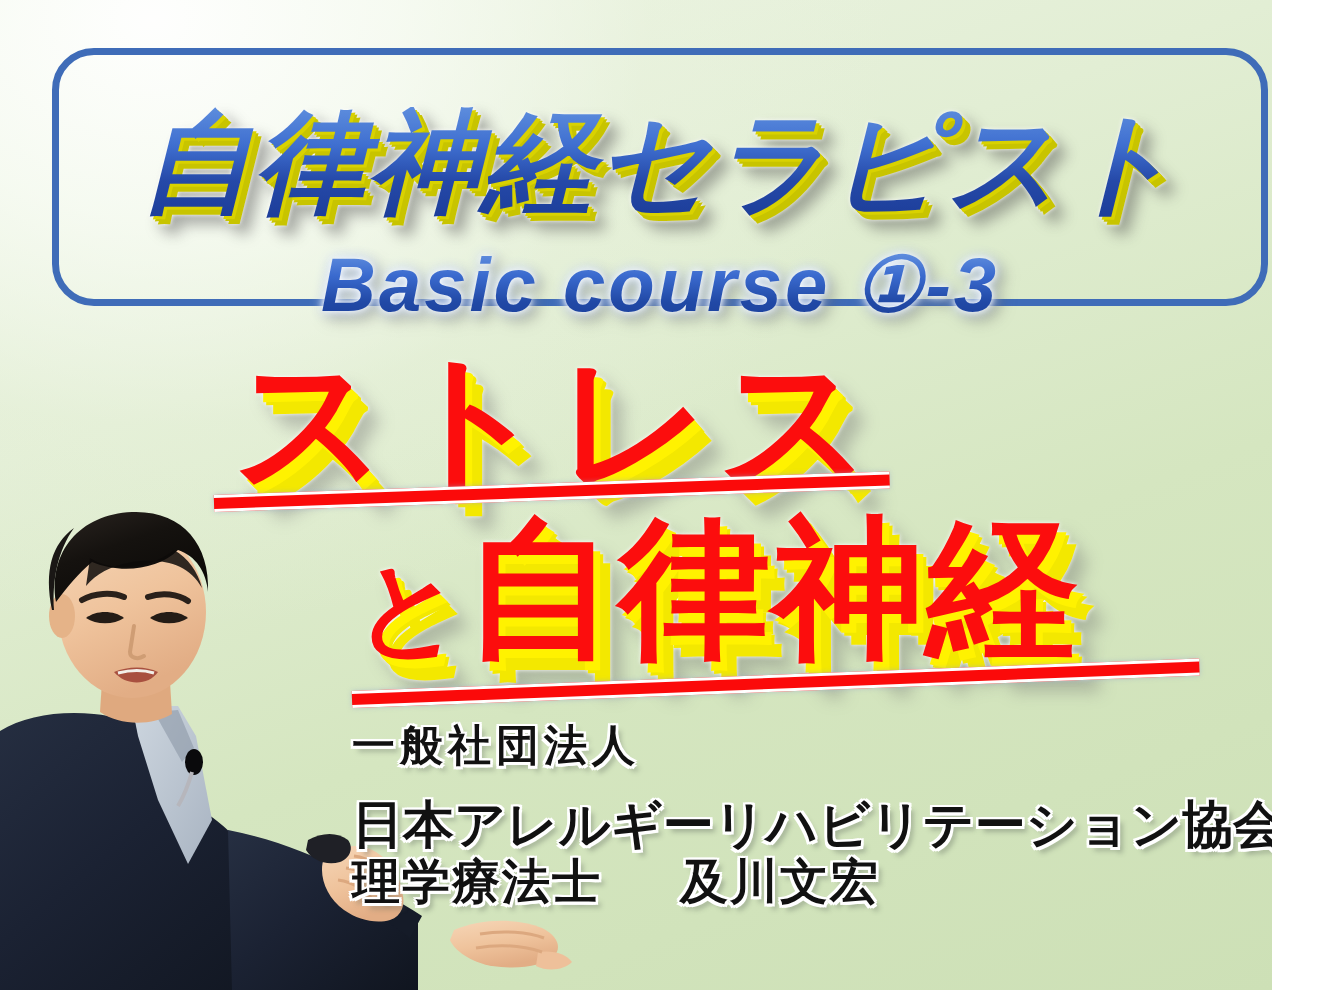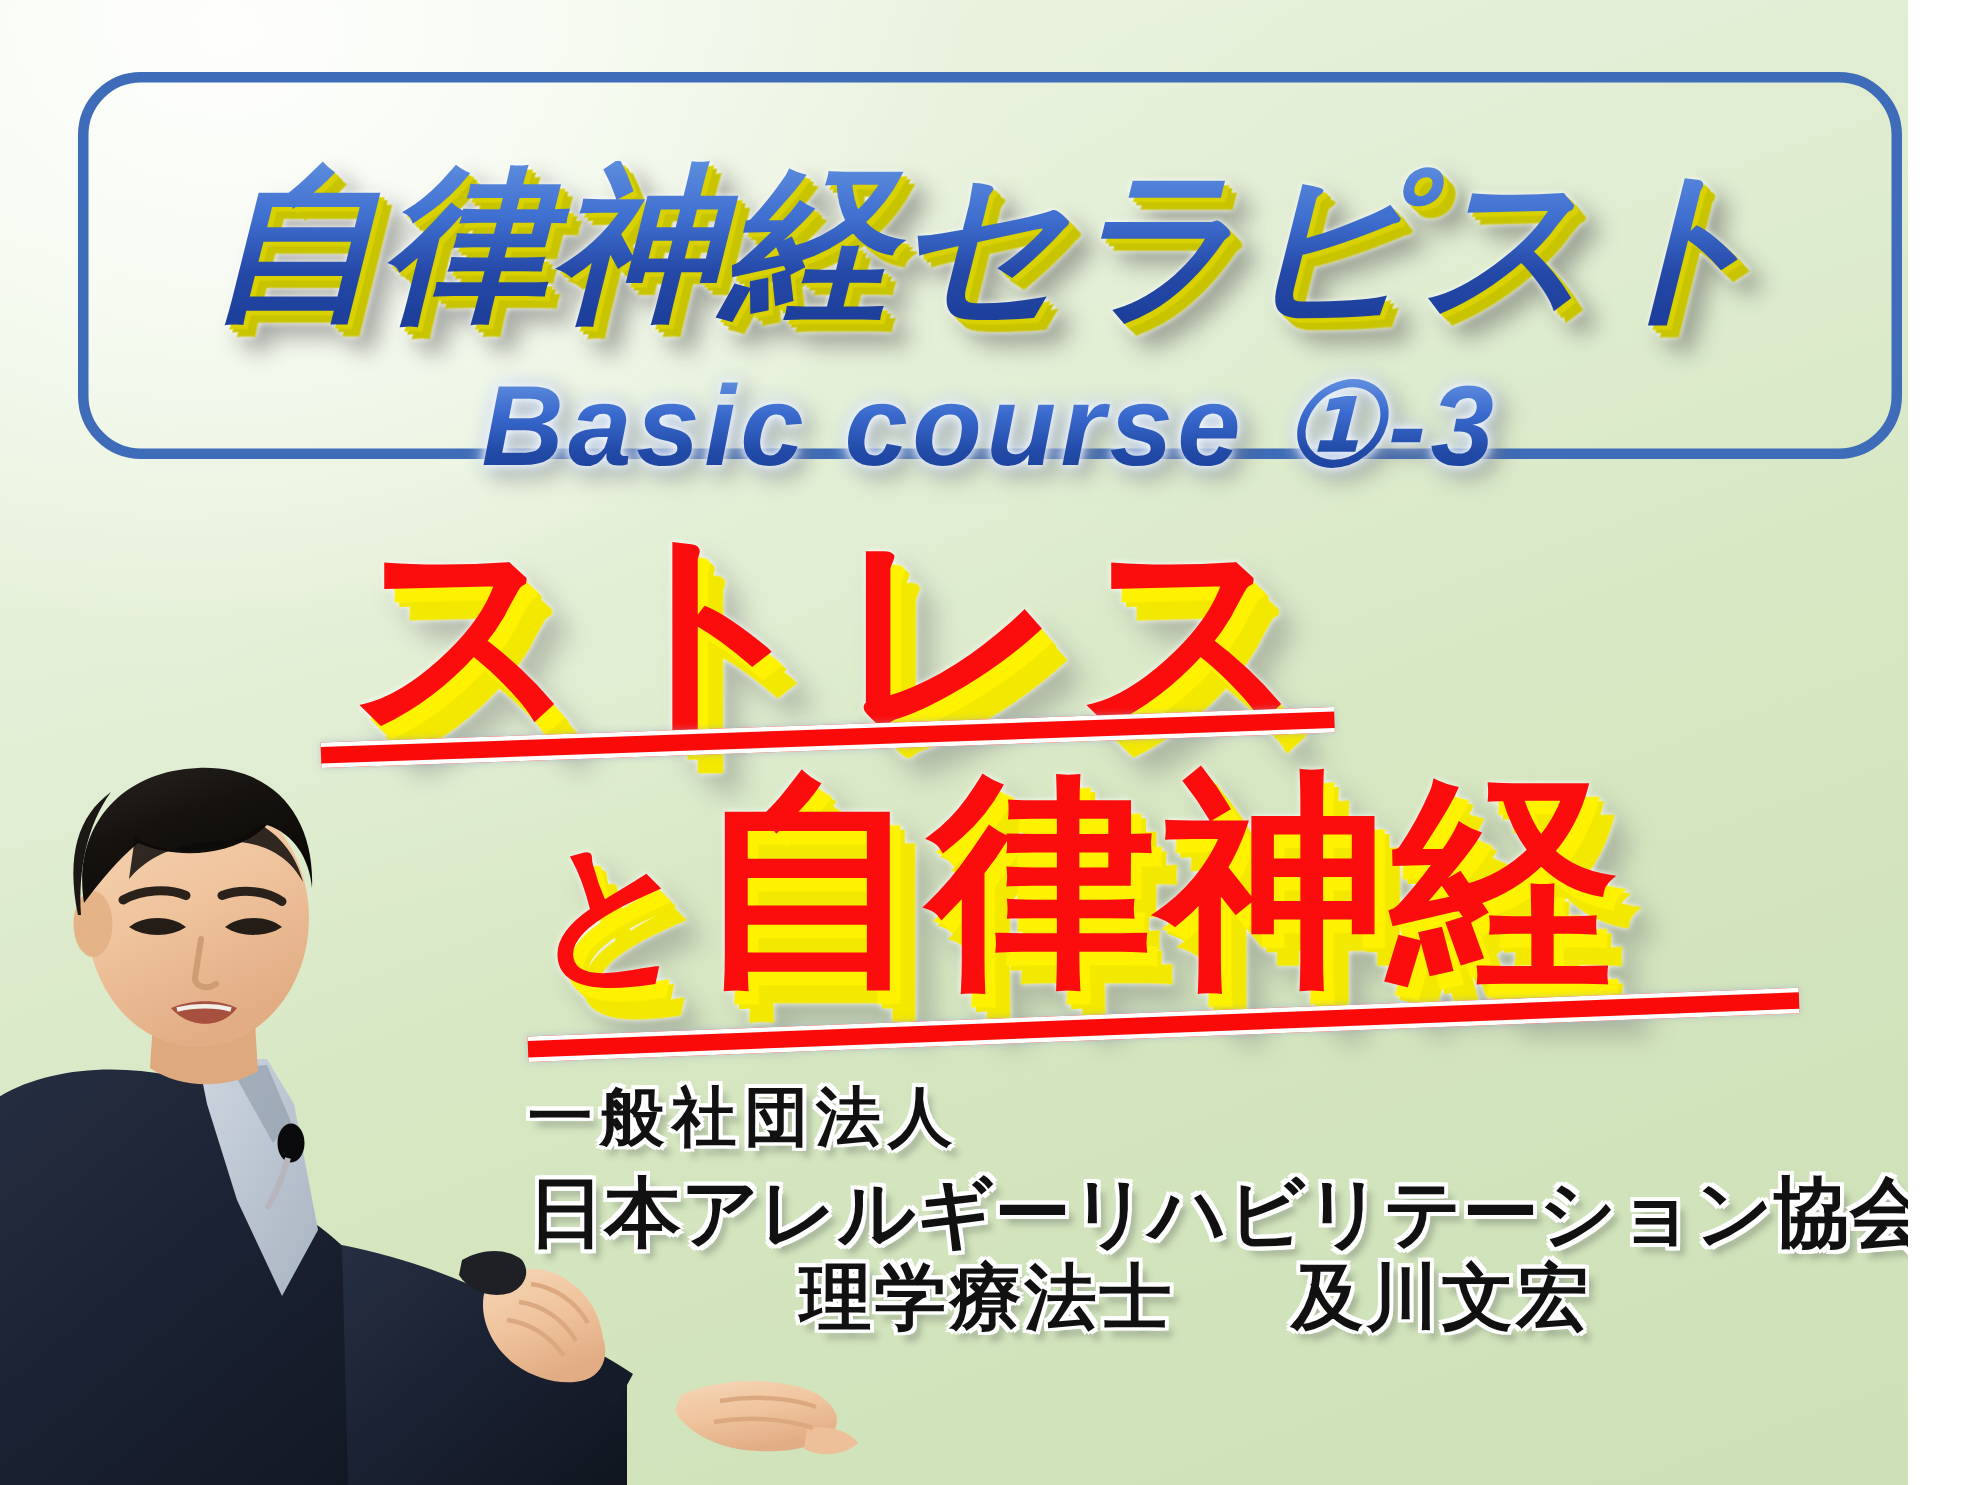--- a/index.html
+++ b/index.html
@@ -195,32 +195,31 @@
       -2.5px -2.5px 0 #fff, 2.5px -2.5px 0 #fff,
       -2.5px 2.5px 0 #fff, 2.5px 2.5px 0 #fff,
       -2.5px 0 0 #fff, 2.5px 0 0 #fff,
       0 -2.5px 0 #fff, 0 2.5px 0 #fff,
       5px 6px 5px rgba(90,100,90,0.40);
   }
   .foot-org-type {
     font-size: 43px;
     letter-spacing: 5px;
     text-align: left;
-    margin-bottom: 16px;
+    margin-bottom: 32px;
   }
   .foot-org-name {
     font-size: 51px;
     letter-spacing: 0px;
     text-align: left;
     margin-bottom: 8px;
   }
   .foot-person {
     font-size: 48px;
     letter-spacing: 2px;
-    text-align: center;
     padding-right: 10px;
   }
   .foot-person .gap { display: inline-block; width: 78px; }
 
   
   .presenter {
     position: absolute;
     left: -18px;
     top: 500px;
     width: 640px;

